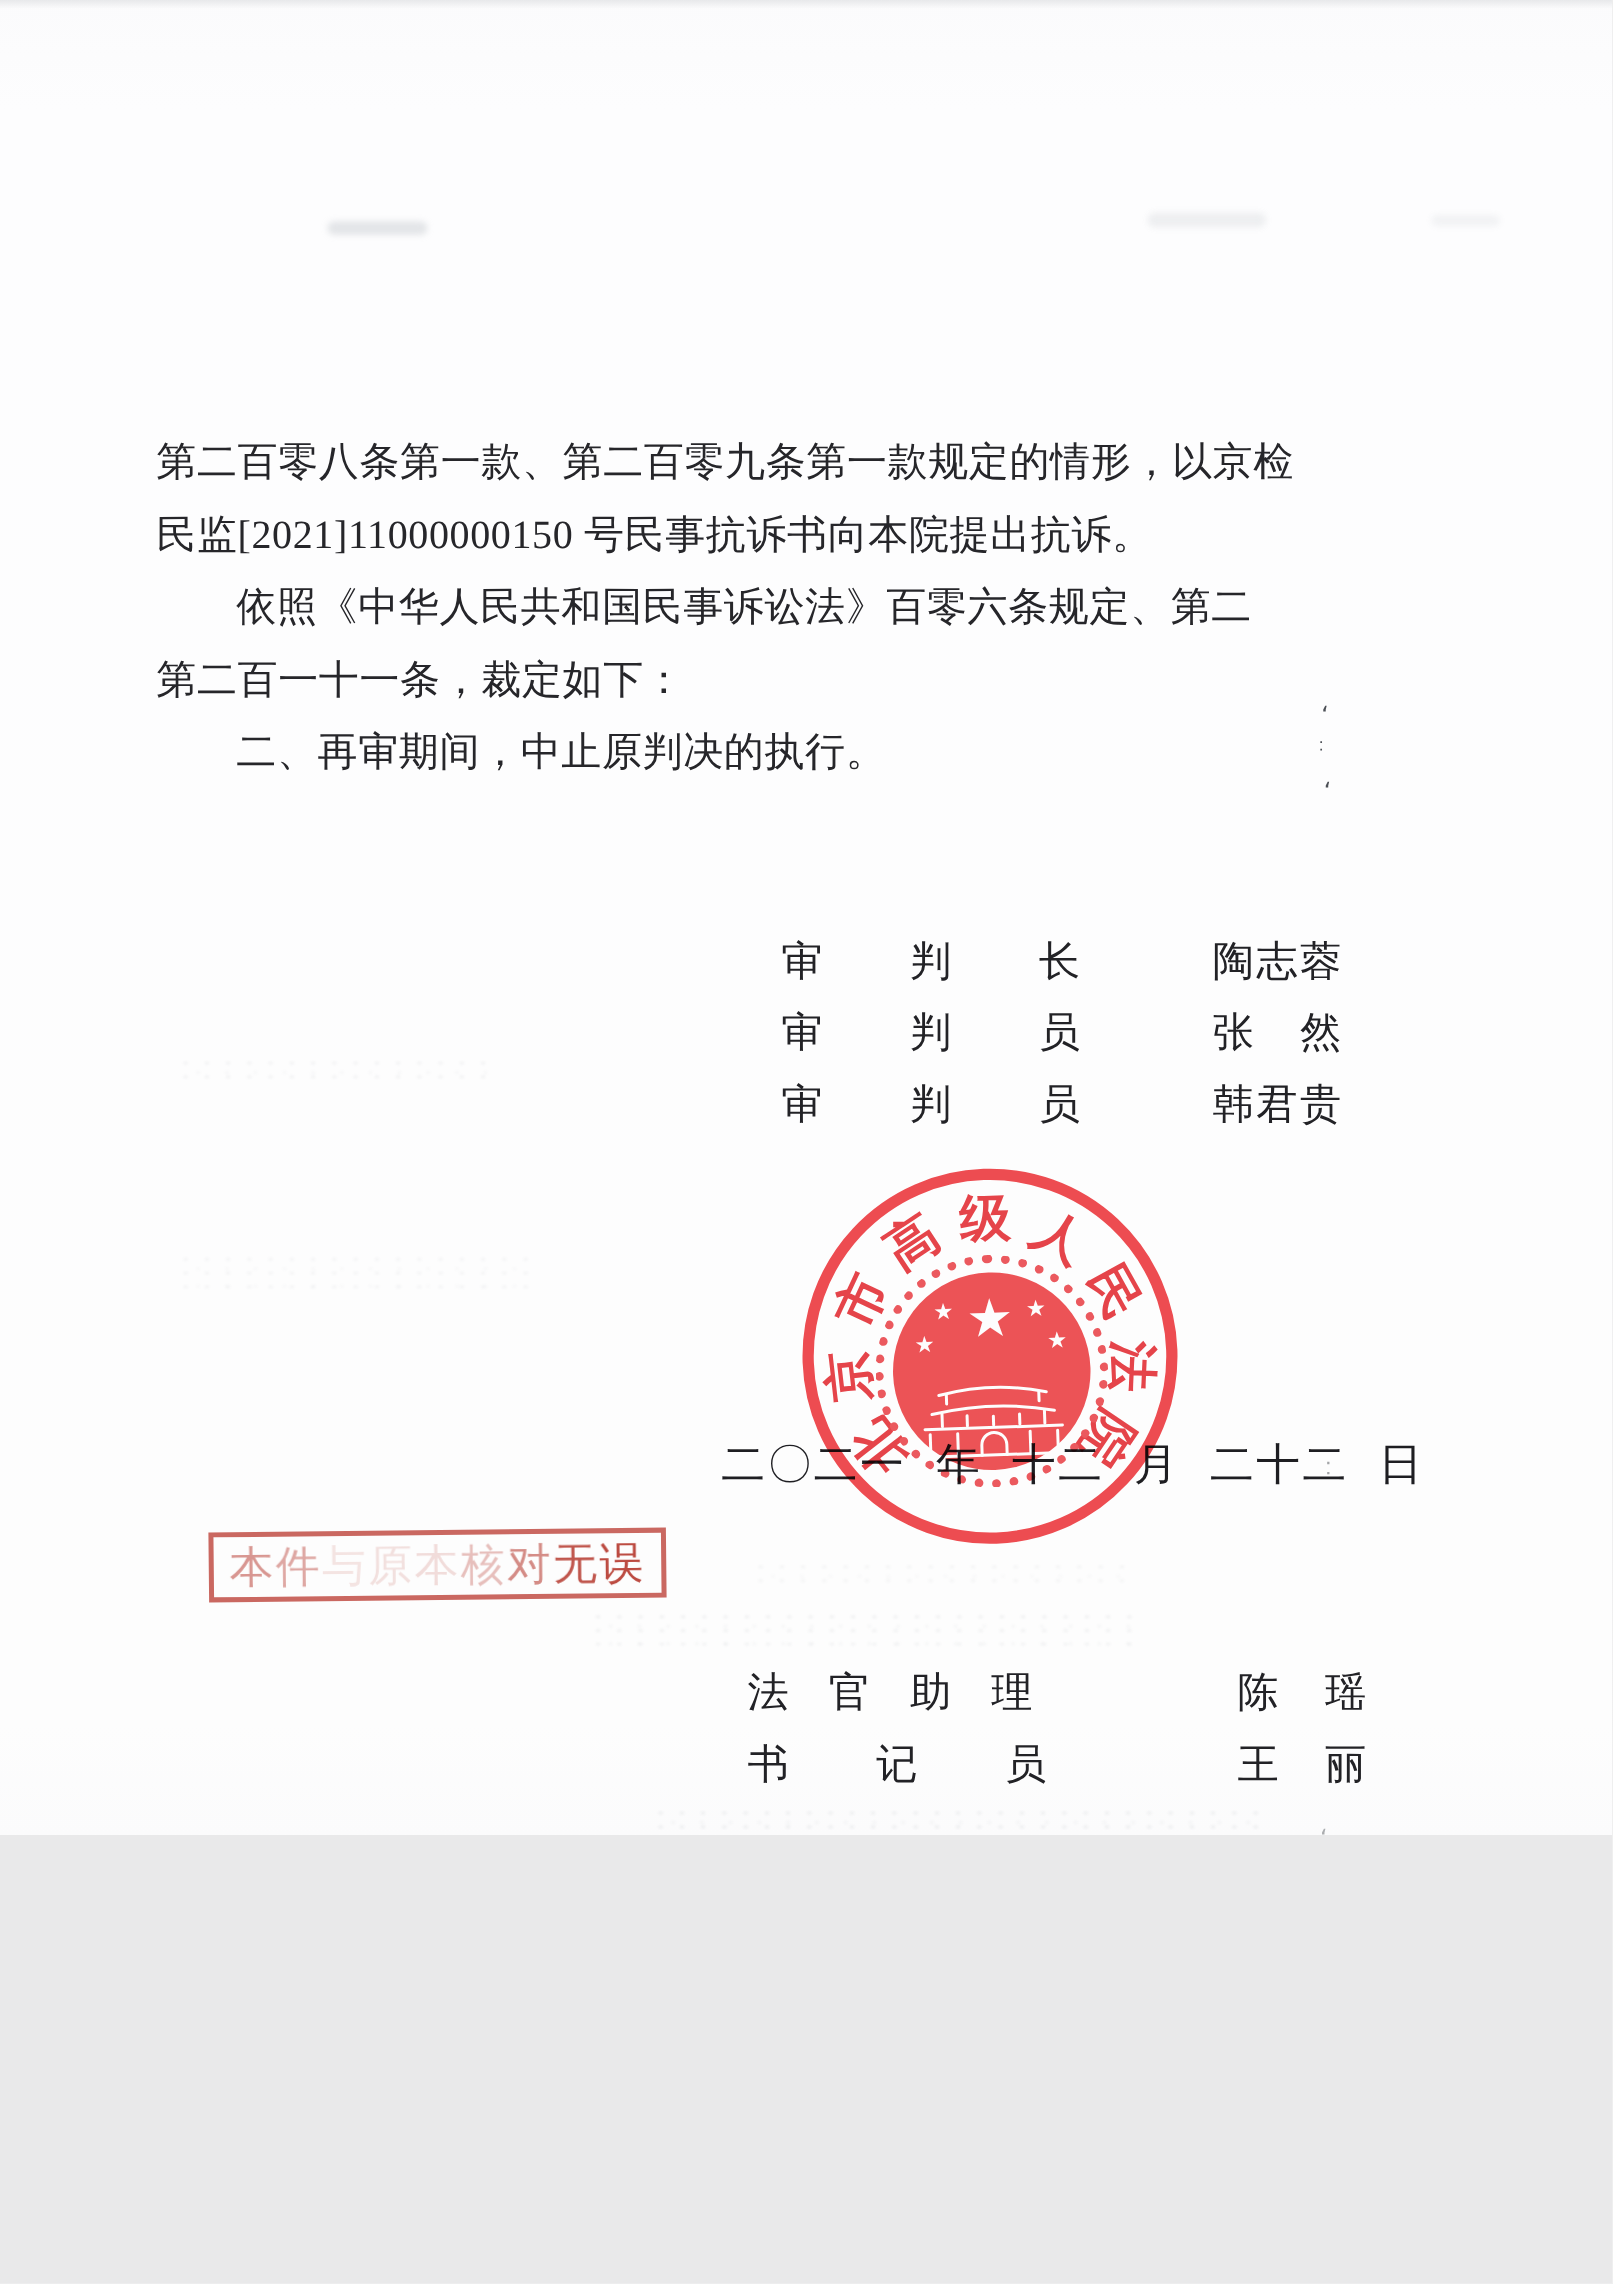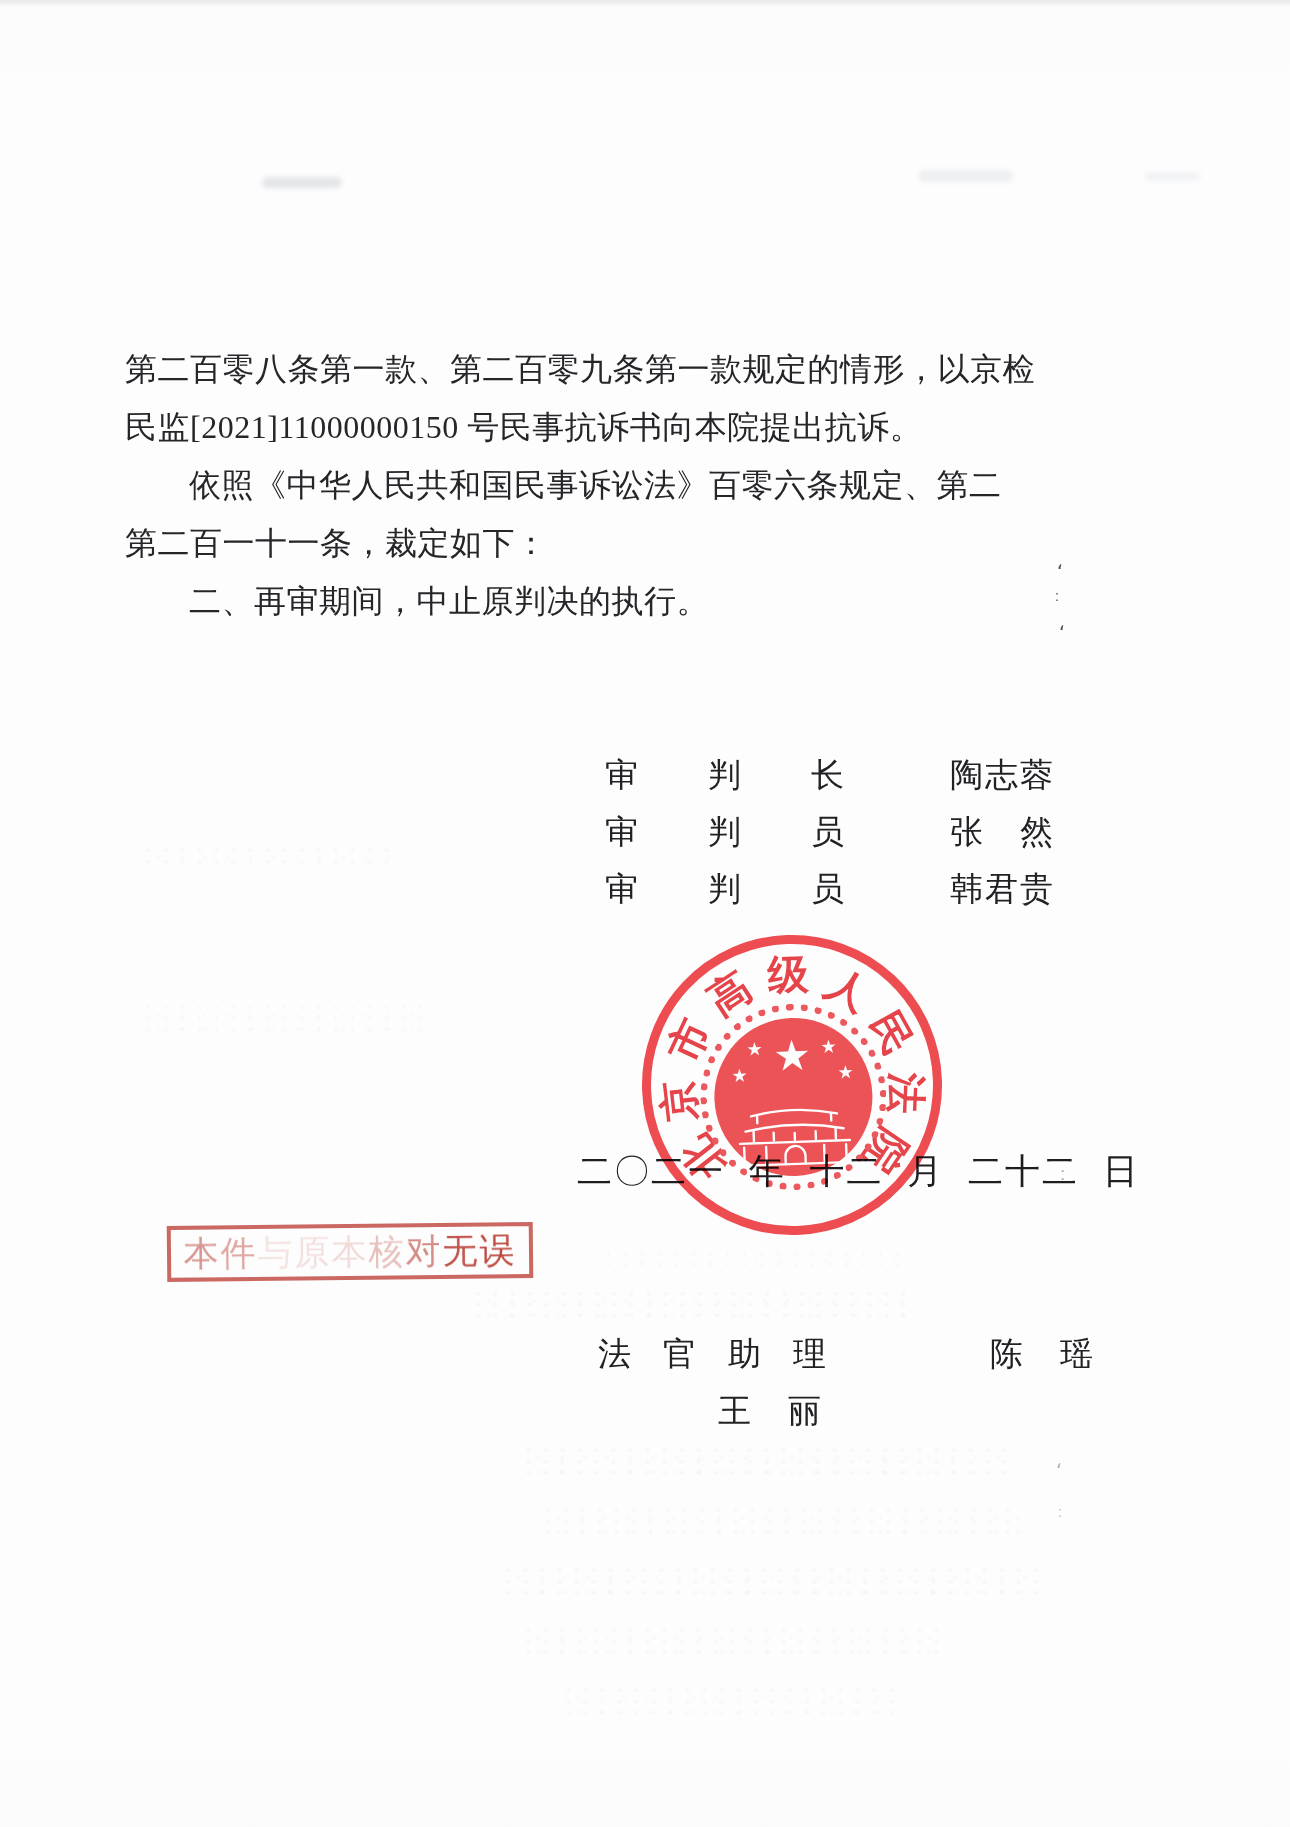--- a/index.html
+++ b/index.html
@@ -1,18 +1,18 @@
 <!DOCTYPE html>
 <html><head>
 <meta charset="utf-8">
 <style>
   html,body{margin:0;padding:0;background:#e9e9ea;}
   .page{
     position:relative;
-    width:1290px;height:1827px;
+    width:1290px;height:1468px;
     margin:0 auto;
     background:linear-gradient(180deg,#fbfbfc 0%,#fdfdfe 6%,#fdfdfd 94%,#fbfbfc 100%);
     overflow:hidden;
     font-family:"Liberation Serif","DejaVu Serif",serif;
     color:#26262a;
     text-decoration:underline;
   }
   .page::before{
     content:"";position:absolute;top:0;left:0;right:0;height:7px;
     background:linear-gradient(180deg,rgba(130,135,142,.16),rgba(130,135,142,0));
@@ -23,21 +23,21 @@
   .body-text{
     position:absolute;left:125px;top:340px;width:940px;
     font-size:32px;line-height:58px;letter-spacing:.5px;
     color:#26262a;
   }
   .body-line{white-space:nowrap;}
   .body-line.indent{padding-left:64px;}
 
   
   .sig-block{position:absolute;left:605px;top:741px;font-size:33px;color:#222226;}
-  .sig-row{display:flex;align-items:flex-end;height:57px;white-space:nowrap;}
+  .sig-row{display:flex;align-items:center;height:57px;white-space:nowrap;margin-left:20px;}
   .sig-role{display:inline-block;width:245px;letter-spacing:70px;}
   .sig-name{display:inline-block;margin-left:100px;letter-spacing:2px;}
 
   
   .staff-block{position:absolute;left:598px;top:1326px;font-size:33px;color:#222226;}
   .staff-row{display:flex;align-items:center;height:57px;white-space:nowrap;}
   .staff-role{display:inline-block;width:272px;}
   .staff-role.ls4{letter-spacing:32px;}
   .staff-role.ls3{letter-spacing:70px;}
   .staff-name{display:inline-block;margin-left:120px;letter-spacing:2px;}
@@ -162,20 +162,21 @@
   <div class="verify-stamp">
     <div class="verify-stamp-text"><span style="opacity: 0.5;">本</span><span style="opacity: 0.42;">件</span><span style="opacity: 0.12;">与</span><span style="opacity: 0.14;">原</span><span style="opacity: 0.16;">本</span><span style="opacity: 0.3;">核</span><span style="opacity: 0.55;">对</span><span style="opacity: 0.82;">无</span><span style="opacity: 0.88;">误</span></div>
   </div>
 
   <div class="staff-block">
     <div class="staff-row">
       <span class="staff-role ls4">法官助理</span>
       <span class="staff-name">陈　瑶</span>
     </div>
     <div class="staff-row">
+      <span class="staff-role ls3">书记员</span>
       <span class="staff-name">王　丽</span>
     </div>
   </div>
 
   <div class="seal">
     <div class="seal-ring"></div>
     <div class="seal-arc">
         <span class="seal-char" style="left: 58.5811px; top: 219.42px; transform: translate(-50%, -50%) rotate(-126deg);">北</span>
         <span class="seal-char" style="left: 37.3483px; top: 161.866px; transform: translate(-50%, -50%) rotate(-94.5deg);">京</span>
         <span class="seal-char" style="left: 49.3163px; top: 101.699px; transform: translate(-50%, -50%) rotate(-63deg);">市</span>

